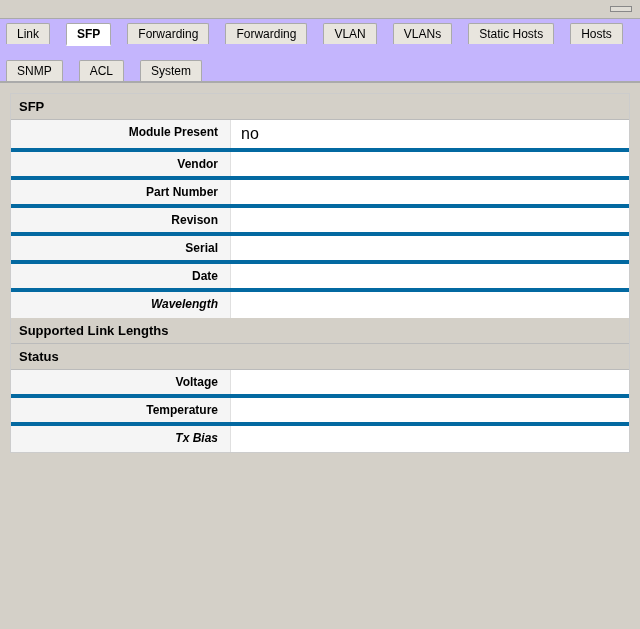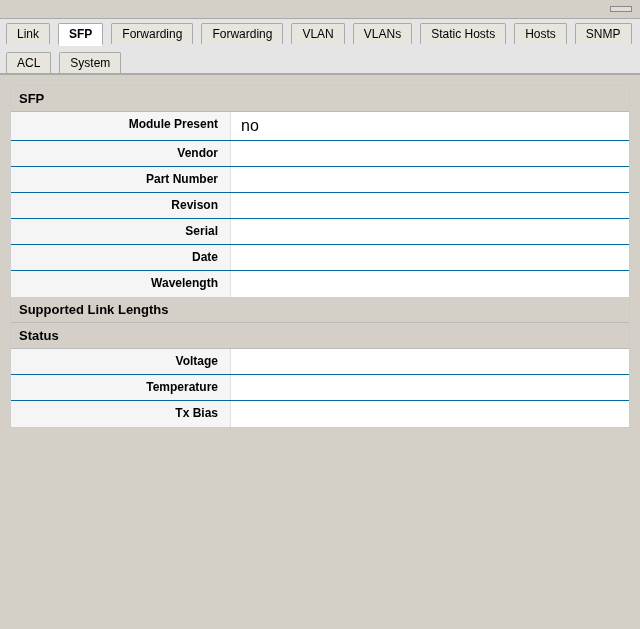--- a/index.html
+++ b/index.html
@@ -25,24 +25,24 @@
     .logout-btn {
       background: #e0ddd6;
       border: 1px solid #888;
       padding: 2px 10px;
       font-size: 12px;
       cursor: pointer;
     }
     .tabs {
       display: flex;
       flex-wrap: wrap;
-      background: #e5e5e5;
+      background: #c4b5fd;
       padding: 4px 6px 0 6px;
       border-bottom: 2px solid #aaa;
-      gap: 8px;
+      gap: 16px;
     }
     .tab {
       background: #e8e5de;
       border: 1px solid #aaa;
       border-bottom: none;
       padding: 3px 10px;
       cursor: pointer;
       font-size: 12px;
       color: #000;
       border-radius: 2px 2px 0 0;
@@ -60,25 +60,26 @@
     }
     .section-header {
       background: #d4d0c8;
       padding: 5px 8px;
       font-weight: bold;
       font-size: 13px;
       border-bottom: 1px solid #bbb;
     }
     .field-row {
       display: flex;
-      border-bottom: 1px solid #0369a1;
+      border-bottom: 4px solid #0369a1;
       min-height: 26px;
     }
     .field-row:last-child {
       border-bottom: none;
+      font-style: italic;
     }
     .field-label {
       width: 220px;
       min-width: 220px;
       text-align: right;
       padding: 5px 12px 5px 8px;
       font-weight: bold;
       font-size: 12px;
       color: #000;
       background: #f5f5f5;

